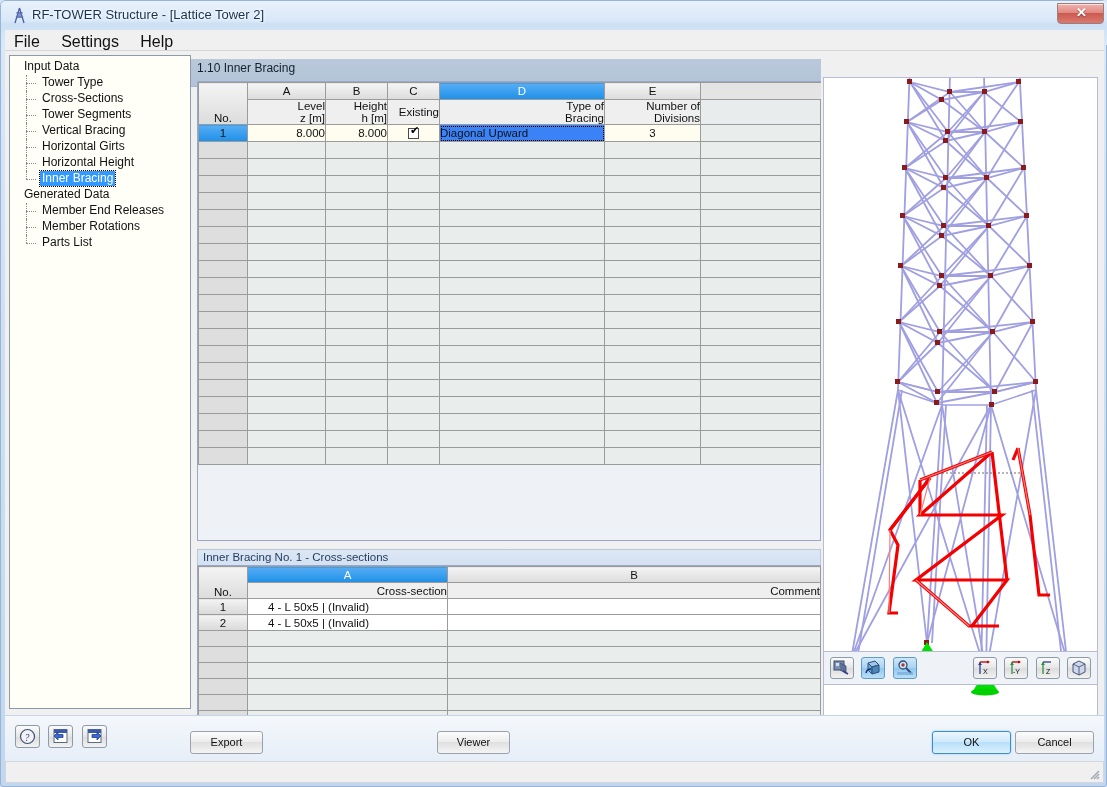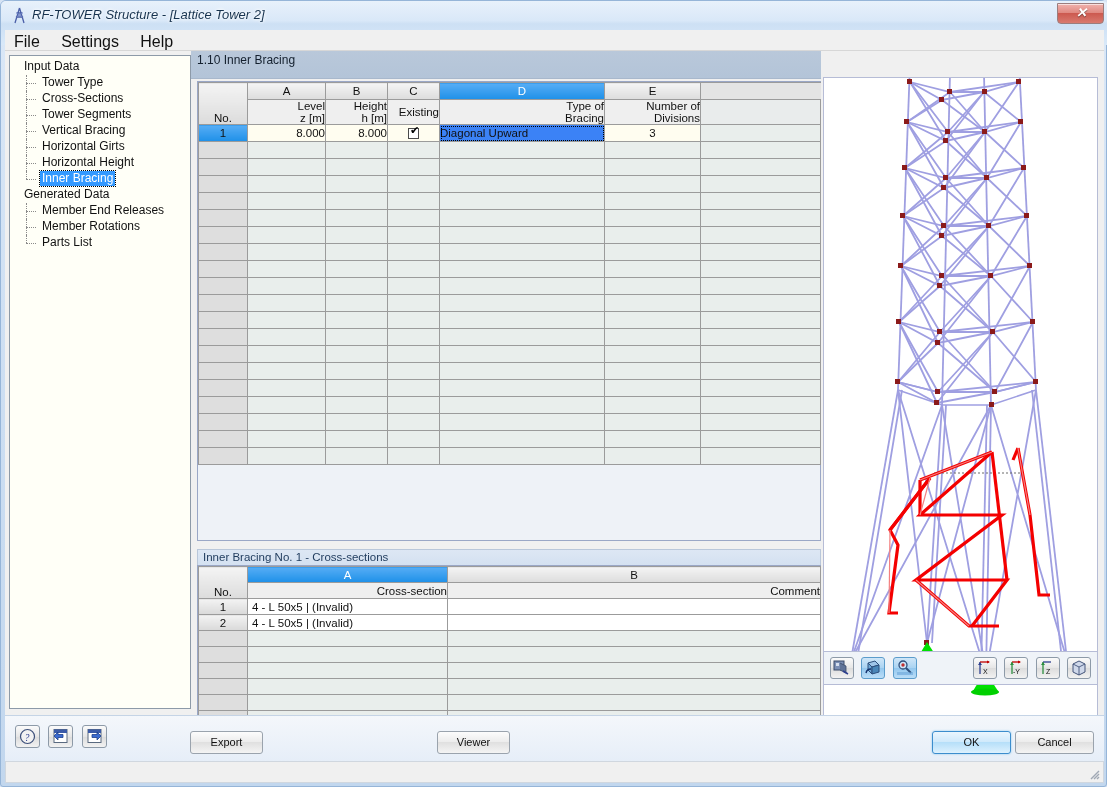--- a/index.html
+++ b/index.html
@@ -19,21 +19,20 @@
     background: linear-gradient(to bottom, #dbe8f7 0%, #cfe0f3 40%, #c2d7ee 100%);
     border: 1px solid #96b5d8;
     border-radius: 6px 6px 3px 3px;
   }
 
   
   #titlebar {
     position: absolute; left: 0; top: 0; width: 1107px; height: 44px;
     background: linear-gradient(to bottom, #e8f1fb 0%, #d9e8f8 45%, #cde0f4 52%, #d9e9f9 100%);
     border-radius: 5px 5px 0 0;
-    font-style: italic;
   }
   #title-icon {
     position: absolute; left: 10px; top: 6px; width: 17px; height: 17px;
   }
   #title-text {
     position: absolute; left: 31px; top: 6px;
     font-size: 13px; color: #17334f;
     text-shadow: 0 0 3px #ffffff, 0 0 4px #ffffff;
     white-space: nowrap;
   }
@@ -98,21 +97,21 @@
   .tree-row.selected .tree-label {
     background: #3399ff; color: #fff;
     outline: 1px dotted #000;
   }
 
   
   #center {
     position: absolute; left: 186px; top: 0px; width: 630px; height: 664px;
   }
   #section-header {
-    position: absolute; left: 0; top: 0; width: 630px; height: 28px;
+    position: absolute; left: 0; top: 8px; width: 630px; height: 28px;
     background: linear-gradient(to bottom, #b9c8da 0%, #b3c4d8 100%);
     border-bottom: 1px solid #a8b8cc;
   }
   #section-header .title {
     position: absolute; left: 6px; top: 2px;
     font-size: 12px; color: #14202e;
   }
 
   
   #grid-wrap {
@@ -194,21 +193,21 @@
   }
   table.subgrid { border-collapse: collapse; table-layout: fixed; width: 622px; }
   table.subgrid td, table.subgrid th {
     border: 1px solid #9b9b9b; font-size: 11.5px; font-weight: normal;
     height: 16px; padding: 0; color: #111; overflow: hidden; white-space: nowrap;
   }
   table.subgrid td.rn {
     background: linear-gradient(to bottom, #f3f3f3 0%, #d9d9d9 100%);
     text-align: center;
   }
-  table.subgrid td.cs { background: #fff; text-align: left; padding-left: 4px; }
+  table.subgrid td.cs { background: #fff; text-align: left; padding-left: 20px; }
   table.subgrid td.cm { background: #fff; }
   table.subgrid td.e  { background: #e9eeec; }
   table.subgrid td.e-no { background: #dedede; }
   #sub-bottom {
     position: absolute; left: 0; top: 176px; width: 624px; height: 30px;
     background: #eff3f8; border: 1px solid #9aa7c6; border-top: none;
   }
 
   
   .tbtn {

